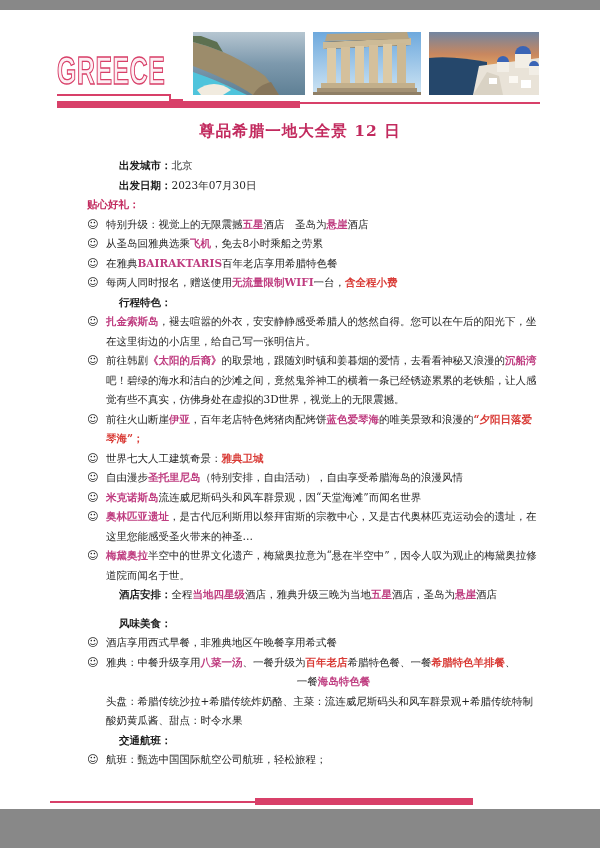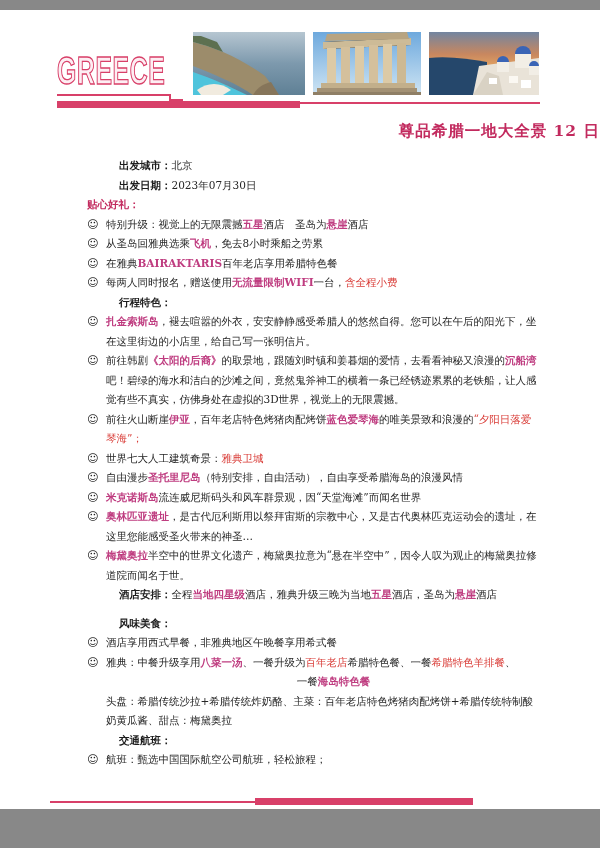--- a/index.html
+++ b/index.html
@@ -32,41 +32,41 @@
   .photo svg{display:block;}
   .rule-thick{position:absolute;height:7px;background:var(--bar);}
   .rule-thin{position:absolute;height:1.5px;background:var(--bar);}
   .hdr-thick{left:57px;top:91px;width:243px;}
   .hdr-thin{left:300px;top:92px;width:240px;}
   .ftr-thin{left:50px;top:791px;width:205px;}
   .ftr-thick{left:255px;top:788px;width:218px;}
   
   .doc-title{
     position:absolute;left:0;top:111px;width:600px;
-    text-align:right;font-size:15.5px;font-weight:bold;
+    text-align:center;font-size:15.5px;font-weight:bold;
     letter-spacing:1px;color:var(--crimson);
   }
   
   #doc-body{
     position:absolute;left:87px;top:146px;width:452px;
     font-size:10.5px;line-height:19.5px;
   }
   .blk{margin:0;}
   .blk.gap{margin-top:9px;}
   .k-b{display:flex;align-items:flex-start;}
   .smiley{flex:0 0 19px;width:19px;font-size:11px;color:#222;
           font-family:"DejaVu Sans",sans-serif;}
   .btxt{flex:1 1 auto;min-width:0;}
   .k-p{padding-left:19px;}
   .ln{display:block;}
   .ln.ind1{margin-left:22px;text-align:center;}
   .sg-n{color:inherit;}
   .sg-b{font-weight:bold;color:#1d1d1d;padding-left:32px;}
   .sg-pink{font-weight:bold;color:var(--pink);}
-  .sg-red{font-weight:normal;color:var(--red);}
+  .sg-red{font-weight:bold;color:var(--red);}
   .sg-crimson{font-weight:bold;color:var(--crimson);}
 </style>
 </head>
 <body>
 
 <div class="page">
 
   <div class="logo">GREECE</div>
   <div class="logo-underline"></div>
   <div class="logo-step-v"></div>
@@ -243,21 +243,21 @@
         </div>
       </div>
       <div class="blk k-b">
         <span class="smiley">☺︎</span>
         <div class="btxt">
           <div class="ln ind0"><span class="sg-n">雅典：中餐升级享用</span><span class="sg-pink">八菜一汤</span><span class="sg-n">、一餐升级为</span><span class="sg-red">百年老店</span><span class="sg-n">希腊特色餐、一餐</span><span class="sg-red">希腊特色羊排餐</span><span class="sg-n">、</span></div>
           <div class="ln ind1"><span class="sg-n">一餐</span><span class="sg-pink">海岛特色餐</span></div>
         </div>
       </div>
       <div class="blk k-p">
-        <div class="ln ind0"><span class="sg-n">头盘：希腊传统沙拉+希腊传统炸奶酪、主菜：百年老店特色烤猪肉配烤饼+希腊传统特制酸奶黄瓜酱、甜点：梅黛奥拉</span></div>
+        <div class="ln ind0"><span class="sg-n">头盘：希腊传统沙拉+希腊传统炸奶酪、主菜：流连威尼斯码头和风车群景观+希腊传统特制酸奶黄瓜酱、甜点：时令水果</span></div>
       </div>
       <div class="blk k-h">
         <div class="ln ind0"><span class="sg-b">交通航班：</span></div>
       </div>
       <div class="blk k-b">
         <span class="smiley">☺︎</span>
         <div class="btxt">
           <div class="ln ind0"><span class="sg-n">航班：甄选中国国际航空公司航班，轻松旅程；</span></div>
         </div>
       </div>

